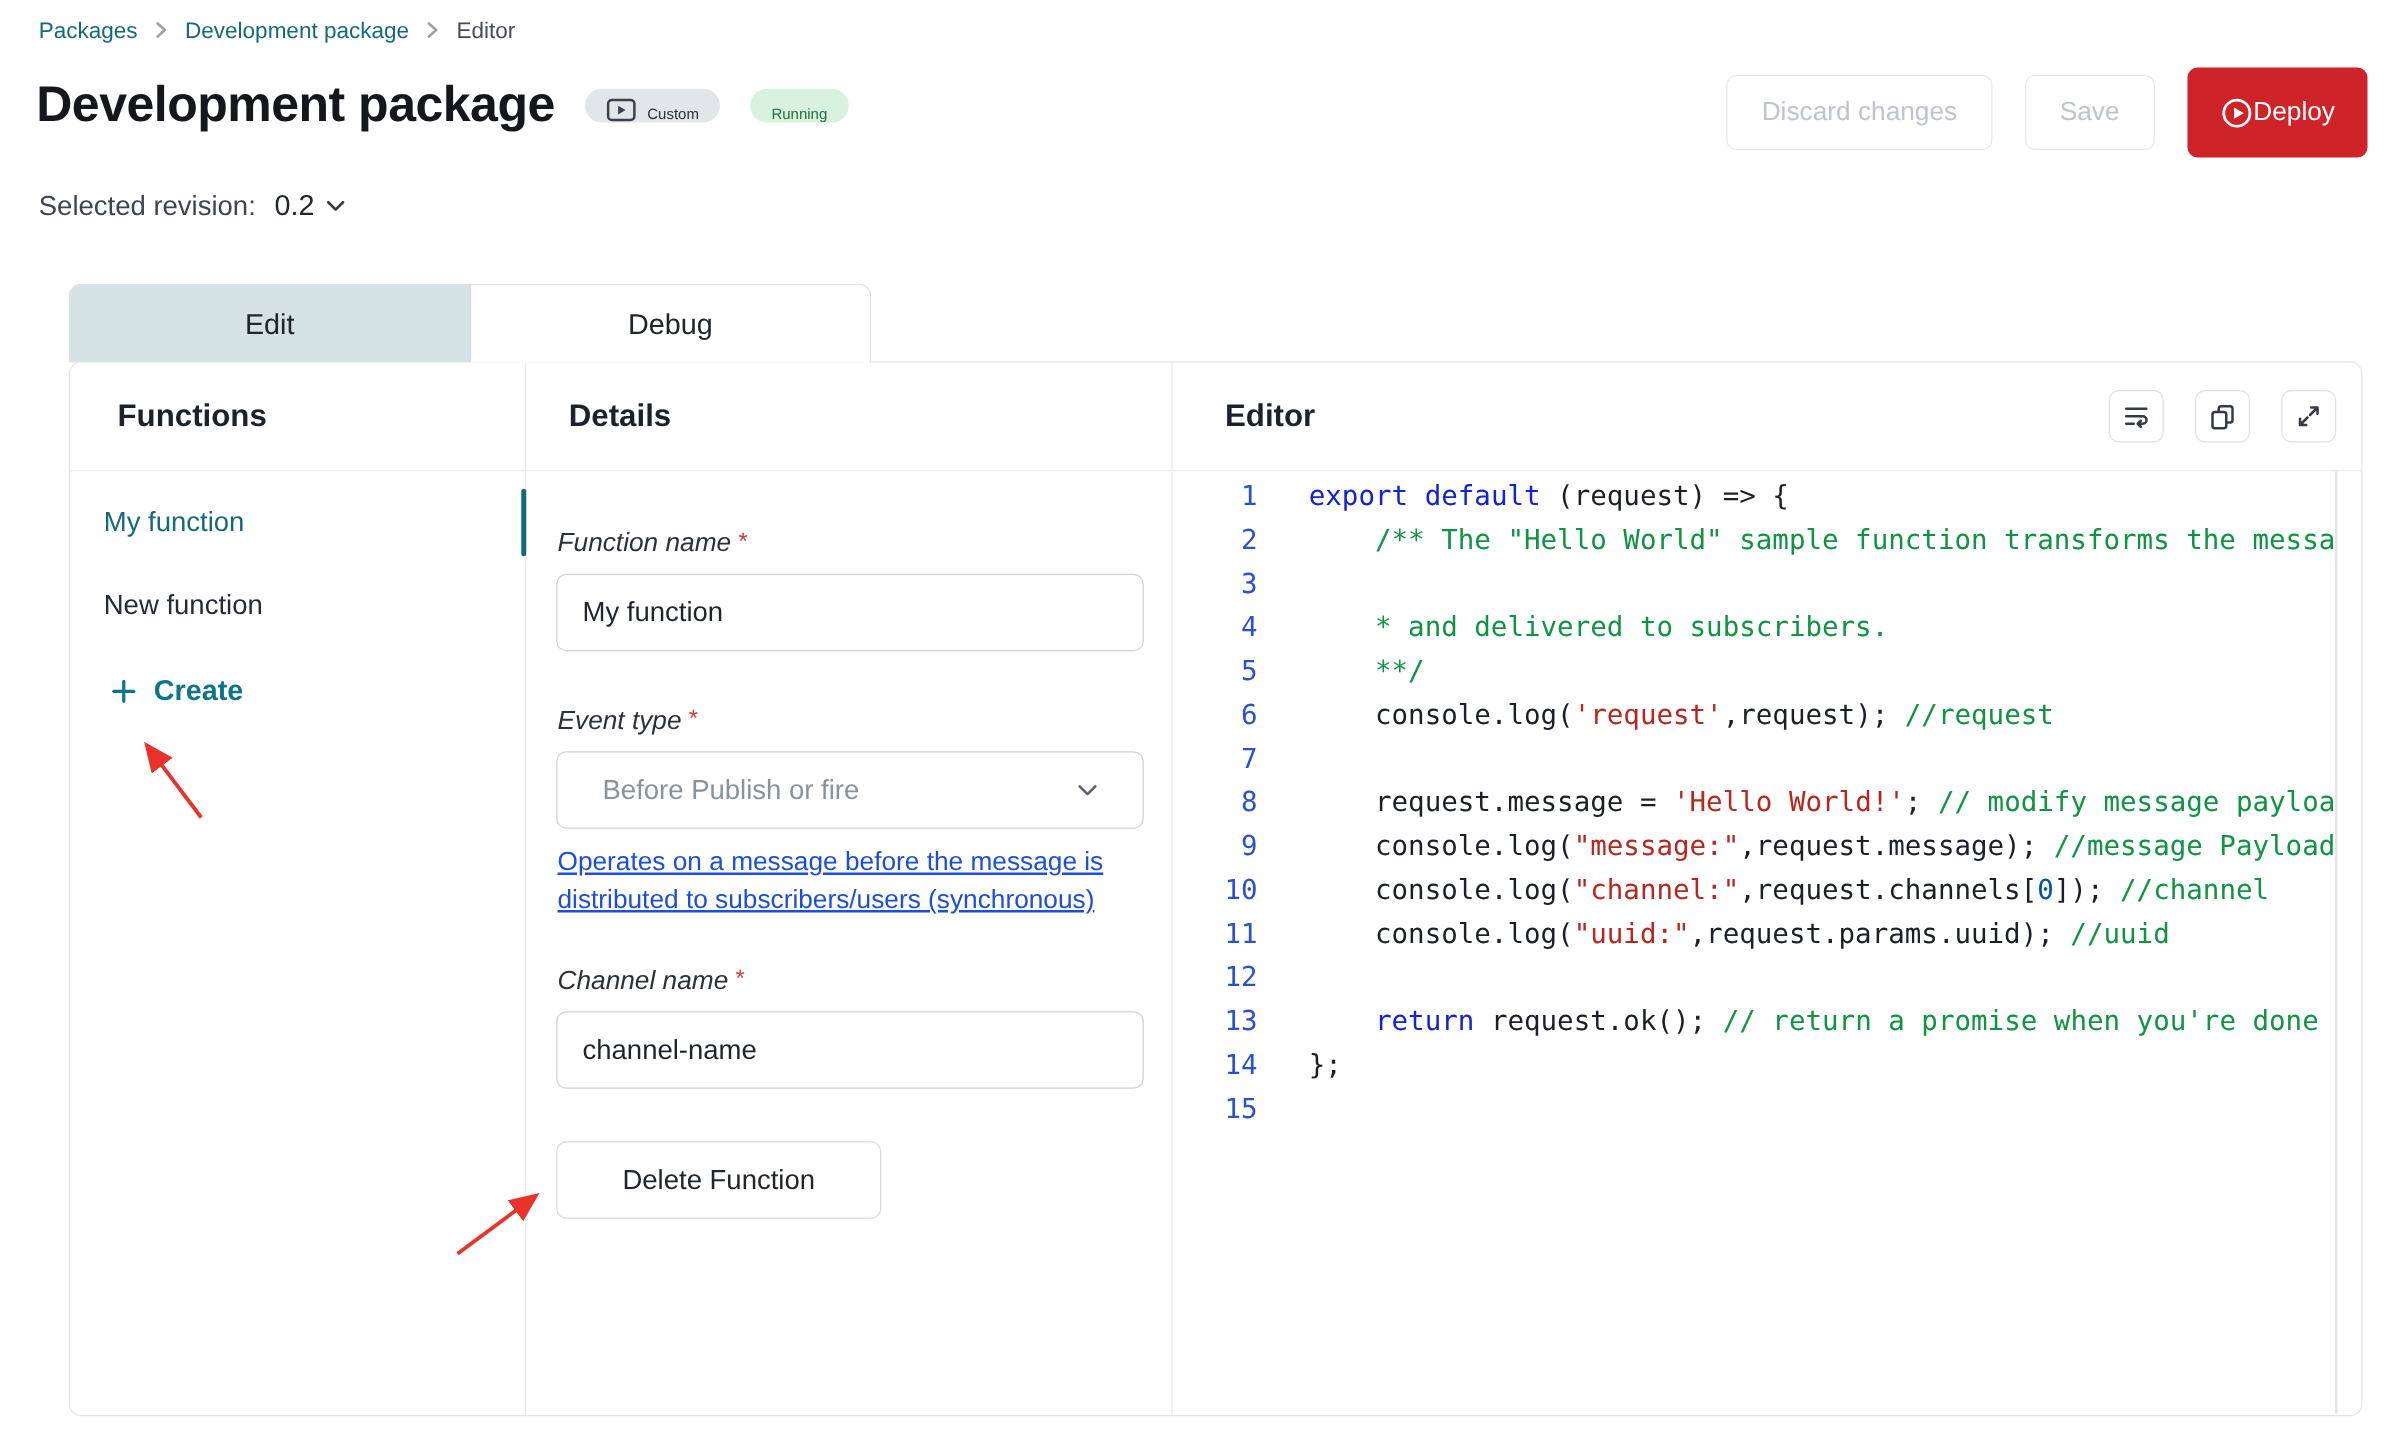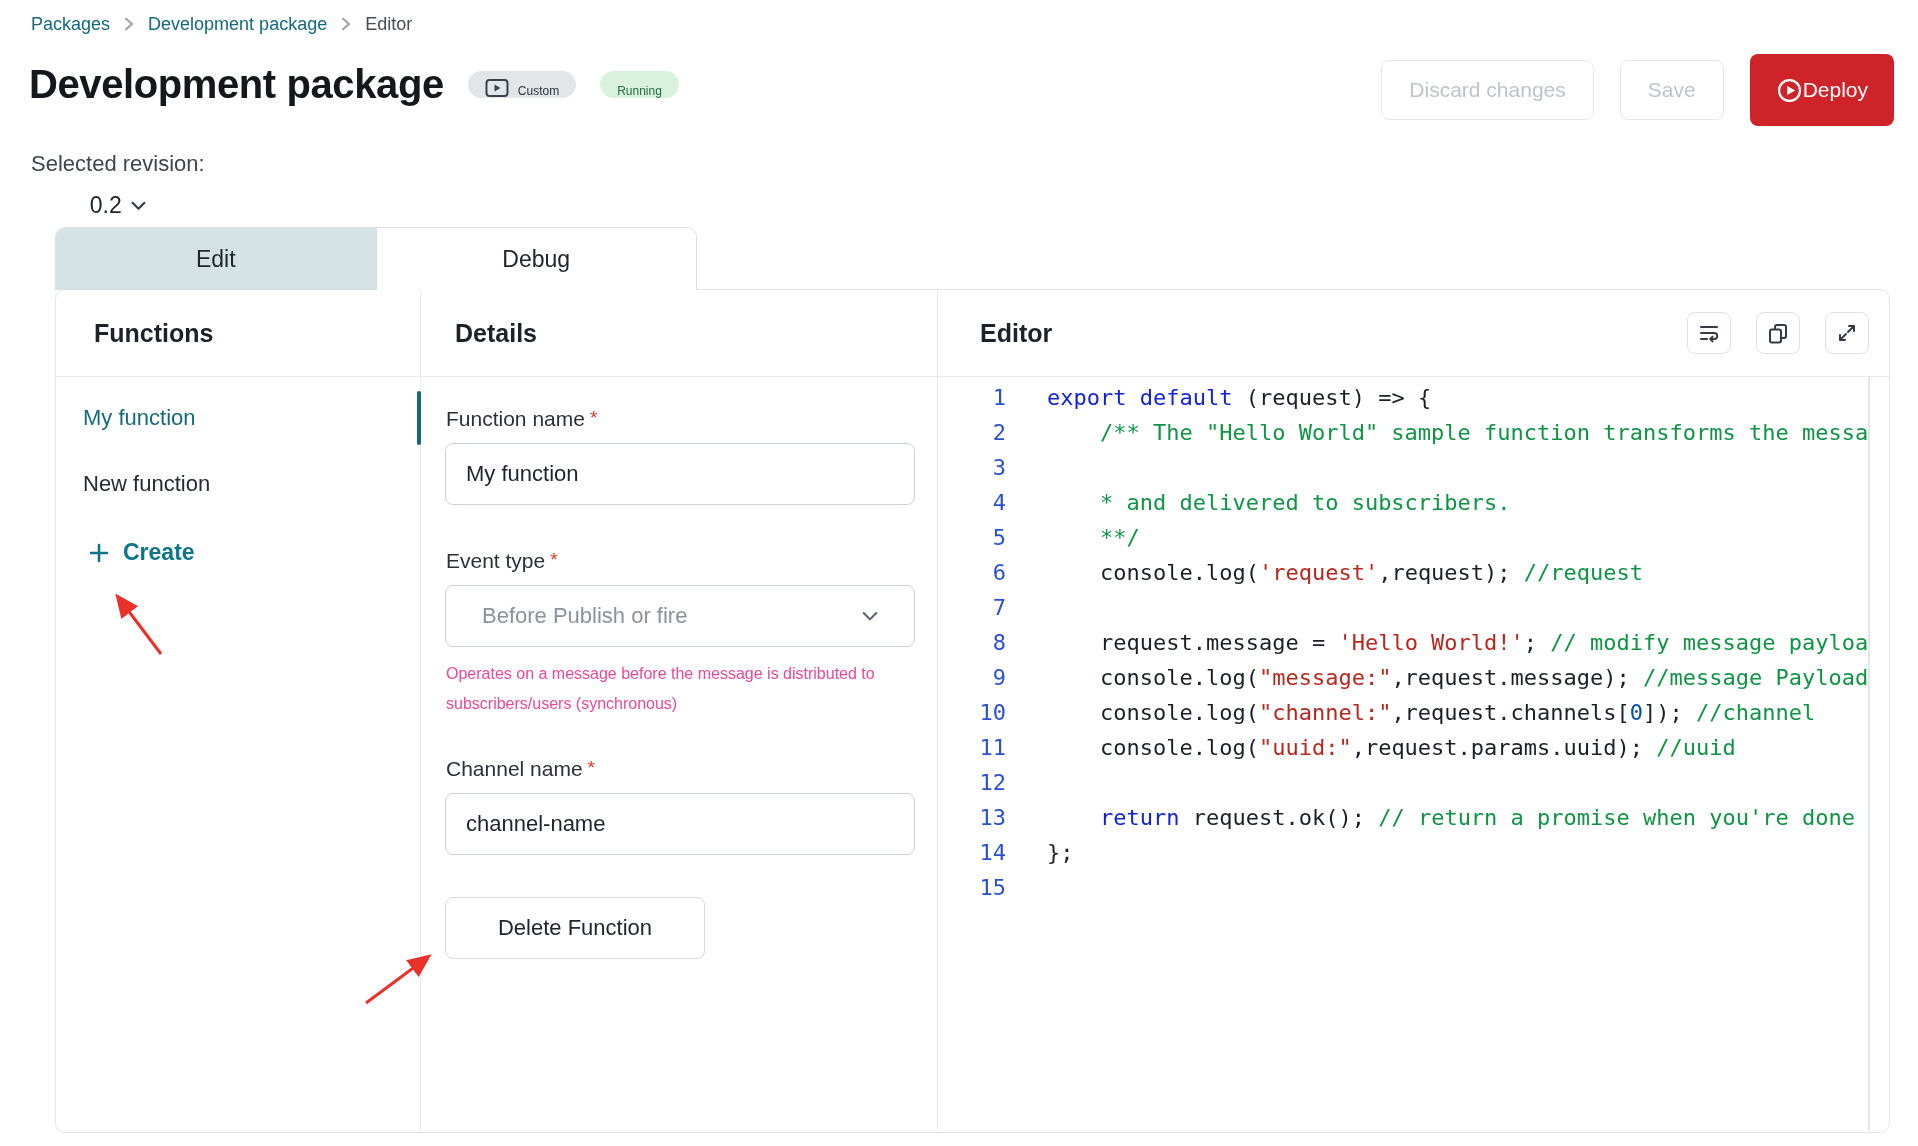--- a/index.html
+++ b/index.html
@@ -24,21 +24,21 @@
   .badge-running { background:var(--running-bg,#d9f2de); color:var(--running-text,#256e3f); }
 
   
   .actions { position:absolute; right:24px; top:54px; display:flex; align-items:center; gap:26px; }
   .btn { font-family:inherit; cursor:pointer; }
   .btn-ghost { height:60px; padding:0 27px; background:#fff; border:1px solid #e5e8eb; border-radius:8px; font-size:21px; color:#bdc4cc; }
   .btn-deploy { height:72px; padding:0 26px; background:var(--deploy-red,#cf232a); border:none; border-radius:8px;
                 font-size:21px; font-weight:500; color:#fff; display:flex; align-items:center; }
 
   
-  .revision { position:absolute; left:31px; top:151px; display:flex; align-items:center; gap:15px; font-size:22px; color:#3e454f;flex-direction:column; }
+  .revision { position:absolute; left:31px; top:151px; display:flex; align-items:center; gap:15px; font-size:22px; color:#3e454f; }
   .rev-select { display:flex; align-items:center; gap:9px; font-size:23px; color:#20262e; cursor:pointer; }
 
   
   .tabs { position:absolute; left:55px; top:227px; width:642px; height:63px; display:flex; z-index:3;
           border:1px solid #d9dee3; border-bottom:none; border-radius:10px 10px 0 0; overflow:hidden; background:#fff; }
   .tab { flex:1; display:flex; align-items:center; justify-content:center; font-size:23px; color:#20262e; cursor:pointer; background:#fff; }
   .tab + .tab { border-left:1px solid #d9dee3; }
   .tab.active { background:var(--active-tab-bg,#d6e3e6);text-align:right; }
 
   
@@ -58,28 +58,28 @@
   .fn-list { padding-top:8px; }
   .fn-item { position:relative; height:66px; display:flex; align-items:center; padding-left:27px;
              font-size:22px; color:#242b34; cursor:pointer; }
   .fn-item.active { color:var(--link-teal,#15697a); }
   .active-bar { position:absolute; right:-1px; top:6px; bottom:6px; width:4px; background:var(--link-teal,#15697a); border-radius:2px; }
   .create-row { margin:22px 0 0 32px; display:flex; align-items:center; gap:13px;
                 color:var(--accent-teal,#0d7489); font-size:23px; font-weight:600; cursor:pointer; }
 
   
   .details-body { padding:30px 24px 0 24px; }
-  .field-label { display:block; font-size:21px; color:#2a313a; margin:0 0 12px 1px; }
+  .field-label { display:block; font-size:21px; color:#2a313a; margin:16px 0 12px 1px;font-style:italic; }
   .req { color:#d43b31; margin-left:5px; font-size:19px; vertical-align:top; }
   .text-input { width:470px; height:62px; border:1px solid #ccd2d9; border-radius:8px; background:#fff;
                 font-family:inherit; font-size:22px; color:#1d242d; padding:0 20px; outline:none; }
   .select { width:470px; height:62px; border:1px solid #ccd2d9; border-radius:8px; background:#fff;
             display:flex; align-items:center; justify-content:space-between; padding:0 36px;
             font-size:22px; color:#8a929d; cursor:pointer; }
-  .helper { width:452px; margin:12px 0 0 1px; font-size:16px; line-height:30px; color:#ec4899; }
+  .helper { width:452px; margin:12px 0 0 1px; font-size:21px; line-height:30px; color:#1d4ed8;text-decoration:underline; }
   .mt-ev { margin-top:44px; }
   .mt-ch { margin-top:38px; }
   .btn-delete { margin-top:42px; width:260px; height:62px; background:#fff; border:1px solid #d6dade;
                 border-radius:8px; font-size:22px; color:#20262e; }
 
   
   .editor-actions { display:flex; align-items:center; gap:25px; }
   .icon-btn { width:44px; height:42px; border:1px solid #dde1e6; border-radius:8px; background:#fff;
               display:flex; align-items:center; justify-content:center; cursor:pointer; padding:0; }
   .icon-btn svg { display:block; }

